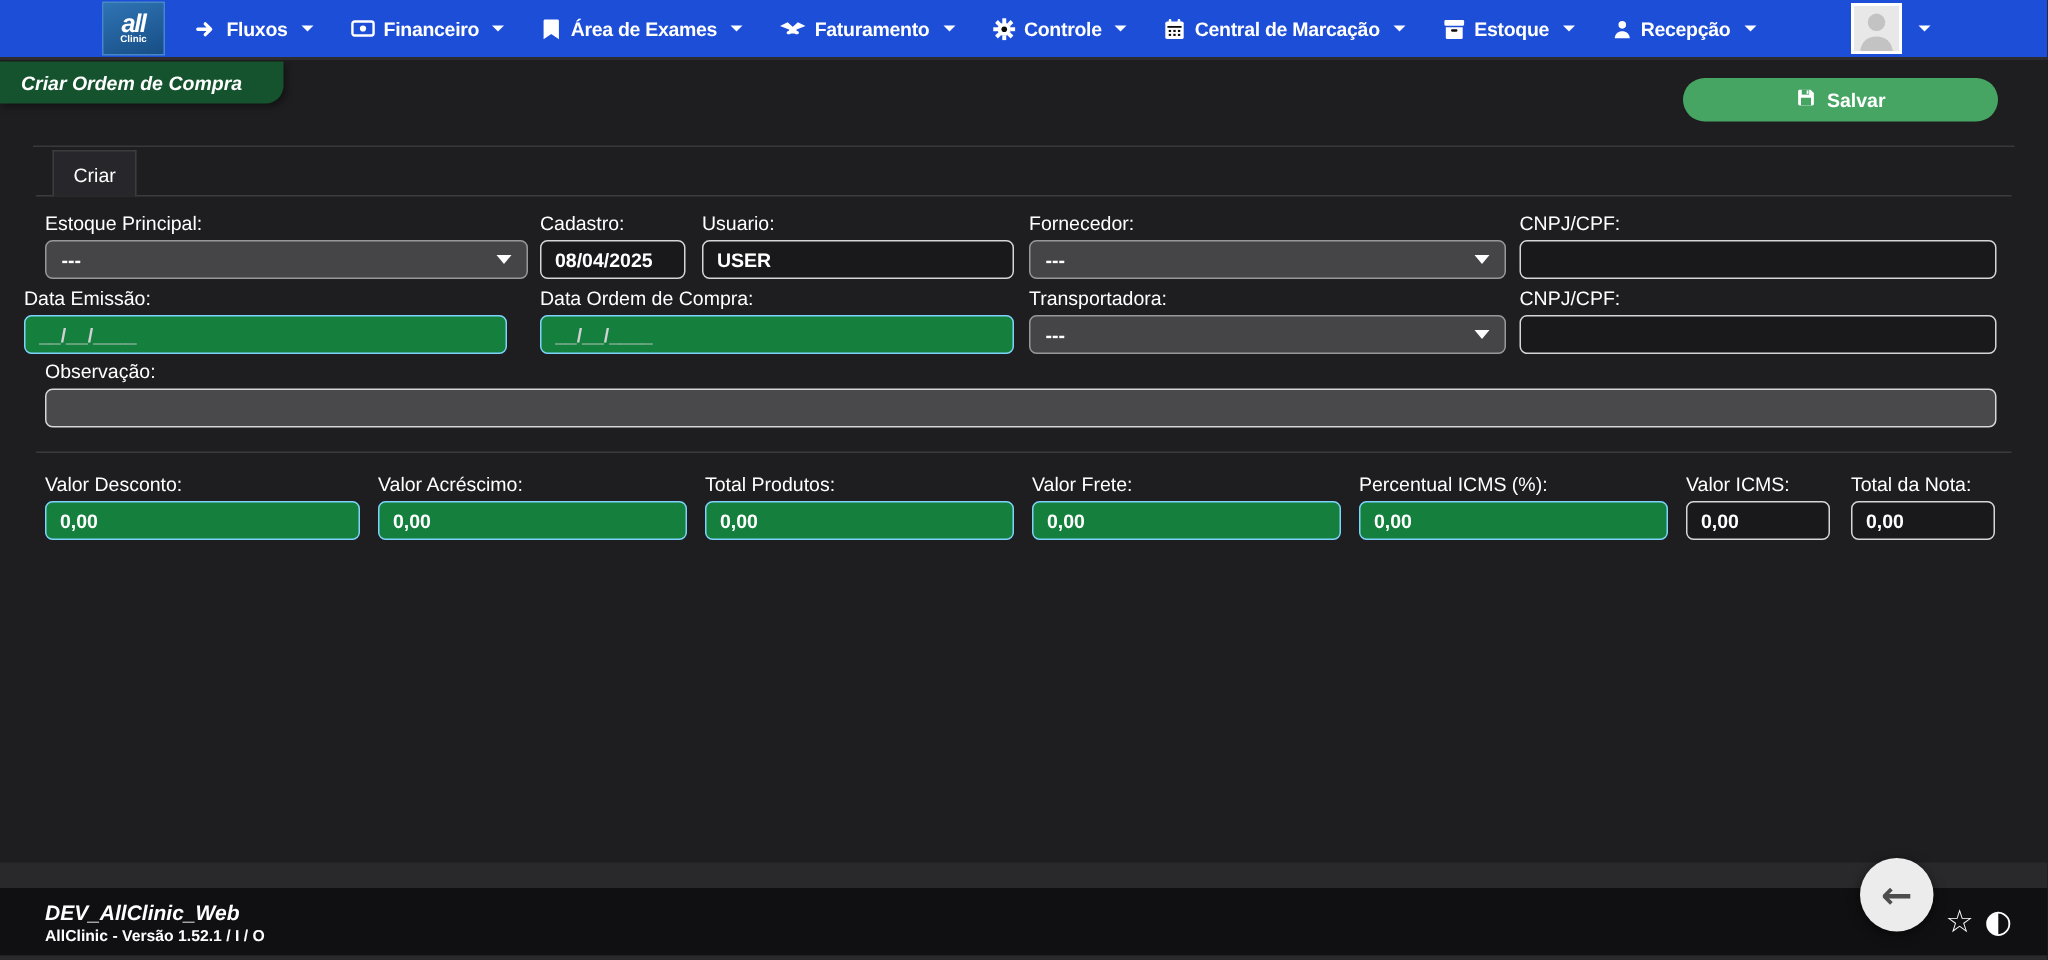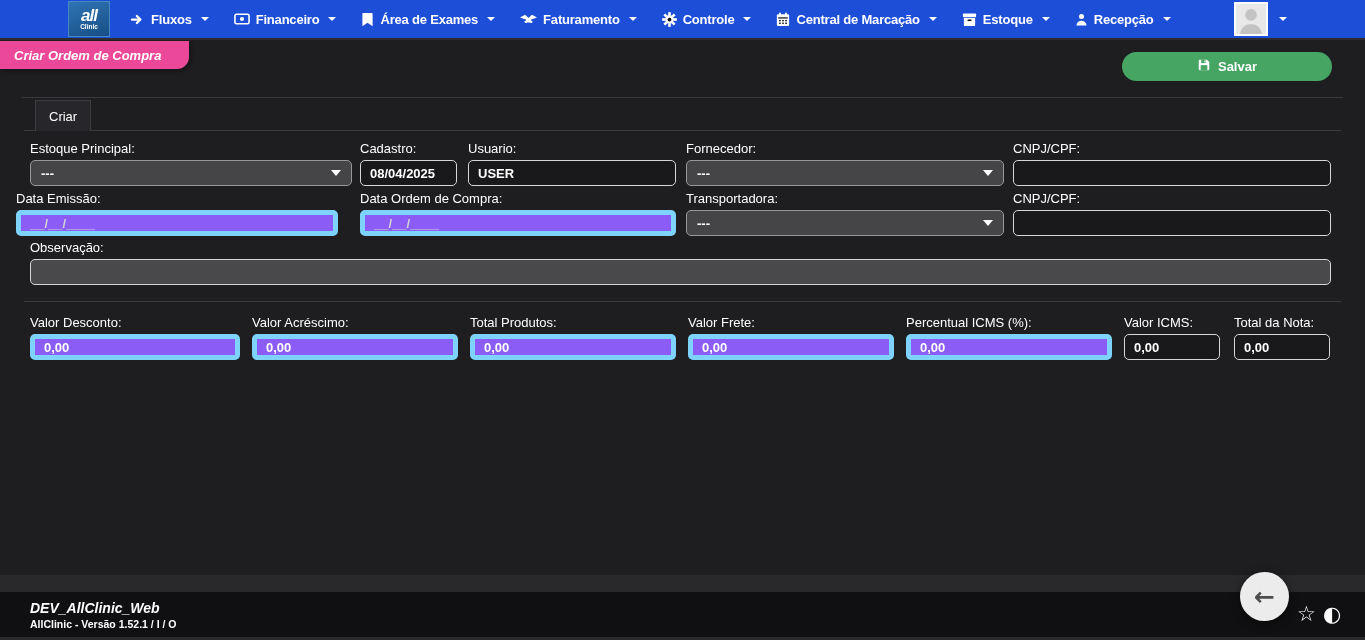--- a/index.html
+++ b/index.html
@@ -36,21 +36,21 @@
   .caret-sm {
     width:0; height:0; margin-left:3px;
     border-left:4px solid transparent; border-right:4px solid transparent;
     border-top:4.5px solid #fff;
   }
   .user-menu { margin-left:auto; margin-right:78px; display:flex; align-items:center; gap:8px; cursor:pointer; }
   .avatar { width:34px; height:34px; border:2px solid #fff; background:#e8e8e8; }
   
   .title-tab {
     position:absolute; top:41px; left:0; height:28px; z-index:10;
-    background:#ec4899; border-bottom-right-radius:12px;
+    background:#14532d; border-bottom-right-radius:12px;
     display:flex; align-items:center; padding:0 28px 0 14px;
     color:#fff; font-size:13px; font-weight:bold; font-style:italic;
     box-shadow:2px 2px 4px rgba(0,0,0,.35);
   }
   .save-btn {
     position:absolute; top:52px; left:1122px; width:210px; height:29px;
     background:#46a563; border:none; border-radius:15px;
     display:flex; align-items:center; justify-content:center; gap:7px;
     color:#fff; font-size:13px; font-weight:bold; cursor:pointer;
     font-family:inherit;
@@ -66,21 +66,21 @@
   .hr2 { position:absolute; top:301px; left:24px; width:1317px; border-top:1px solid #3a3a3c; }
   
   .fg { position:absolute; }
   .fg .lbl { display:block; color:#fff; font-size:13px; margin-bottom:4px; white-space:nowrap; }
   .ctrl {
     width:100%; height:26px; border-radius:5px;
     color:#fff; font-size:13px; font-weight:bold;
     padding:0 9px; font-family:inherit; outline:none;
   }
   input.ctrl { display:block; }
-  .ctrl.gray { background:#8b5cf6; border:5px solid #7dd3fc; }
+  .ctrl.gray { background:#15803d; border:1px solid #7dd3fc; }
   .ctrl.dark { background:#19191b; border:1px solid #d6d6d8; }
   .ctrl.obs  { background:#49494b; border:1px solid #d6d6d8; }
   input.ctrl::placeholder { color:#d2d2d4; font-weight:bold; opacity:1; }
   .select {
     width:100%; height:26px; border-radius:5px;
     background:#454547; border:1px solid #98989b;
     display:flex; align-items:center; justify-content:space-between;
     padding:0 10px; color:#fff; font-size:13px; font-weight:bold; cursor:pointer;
   }
   .caret-lg {

